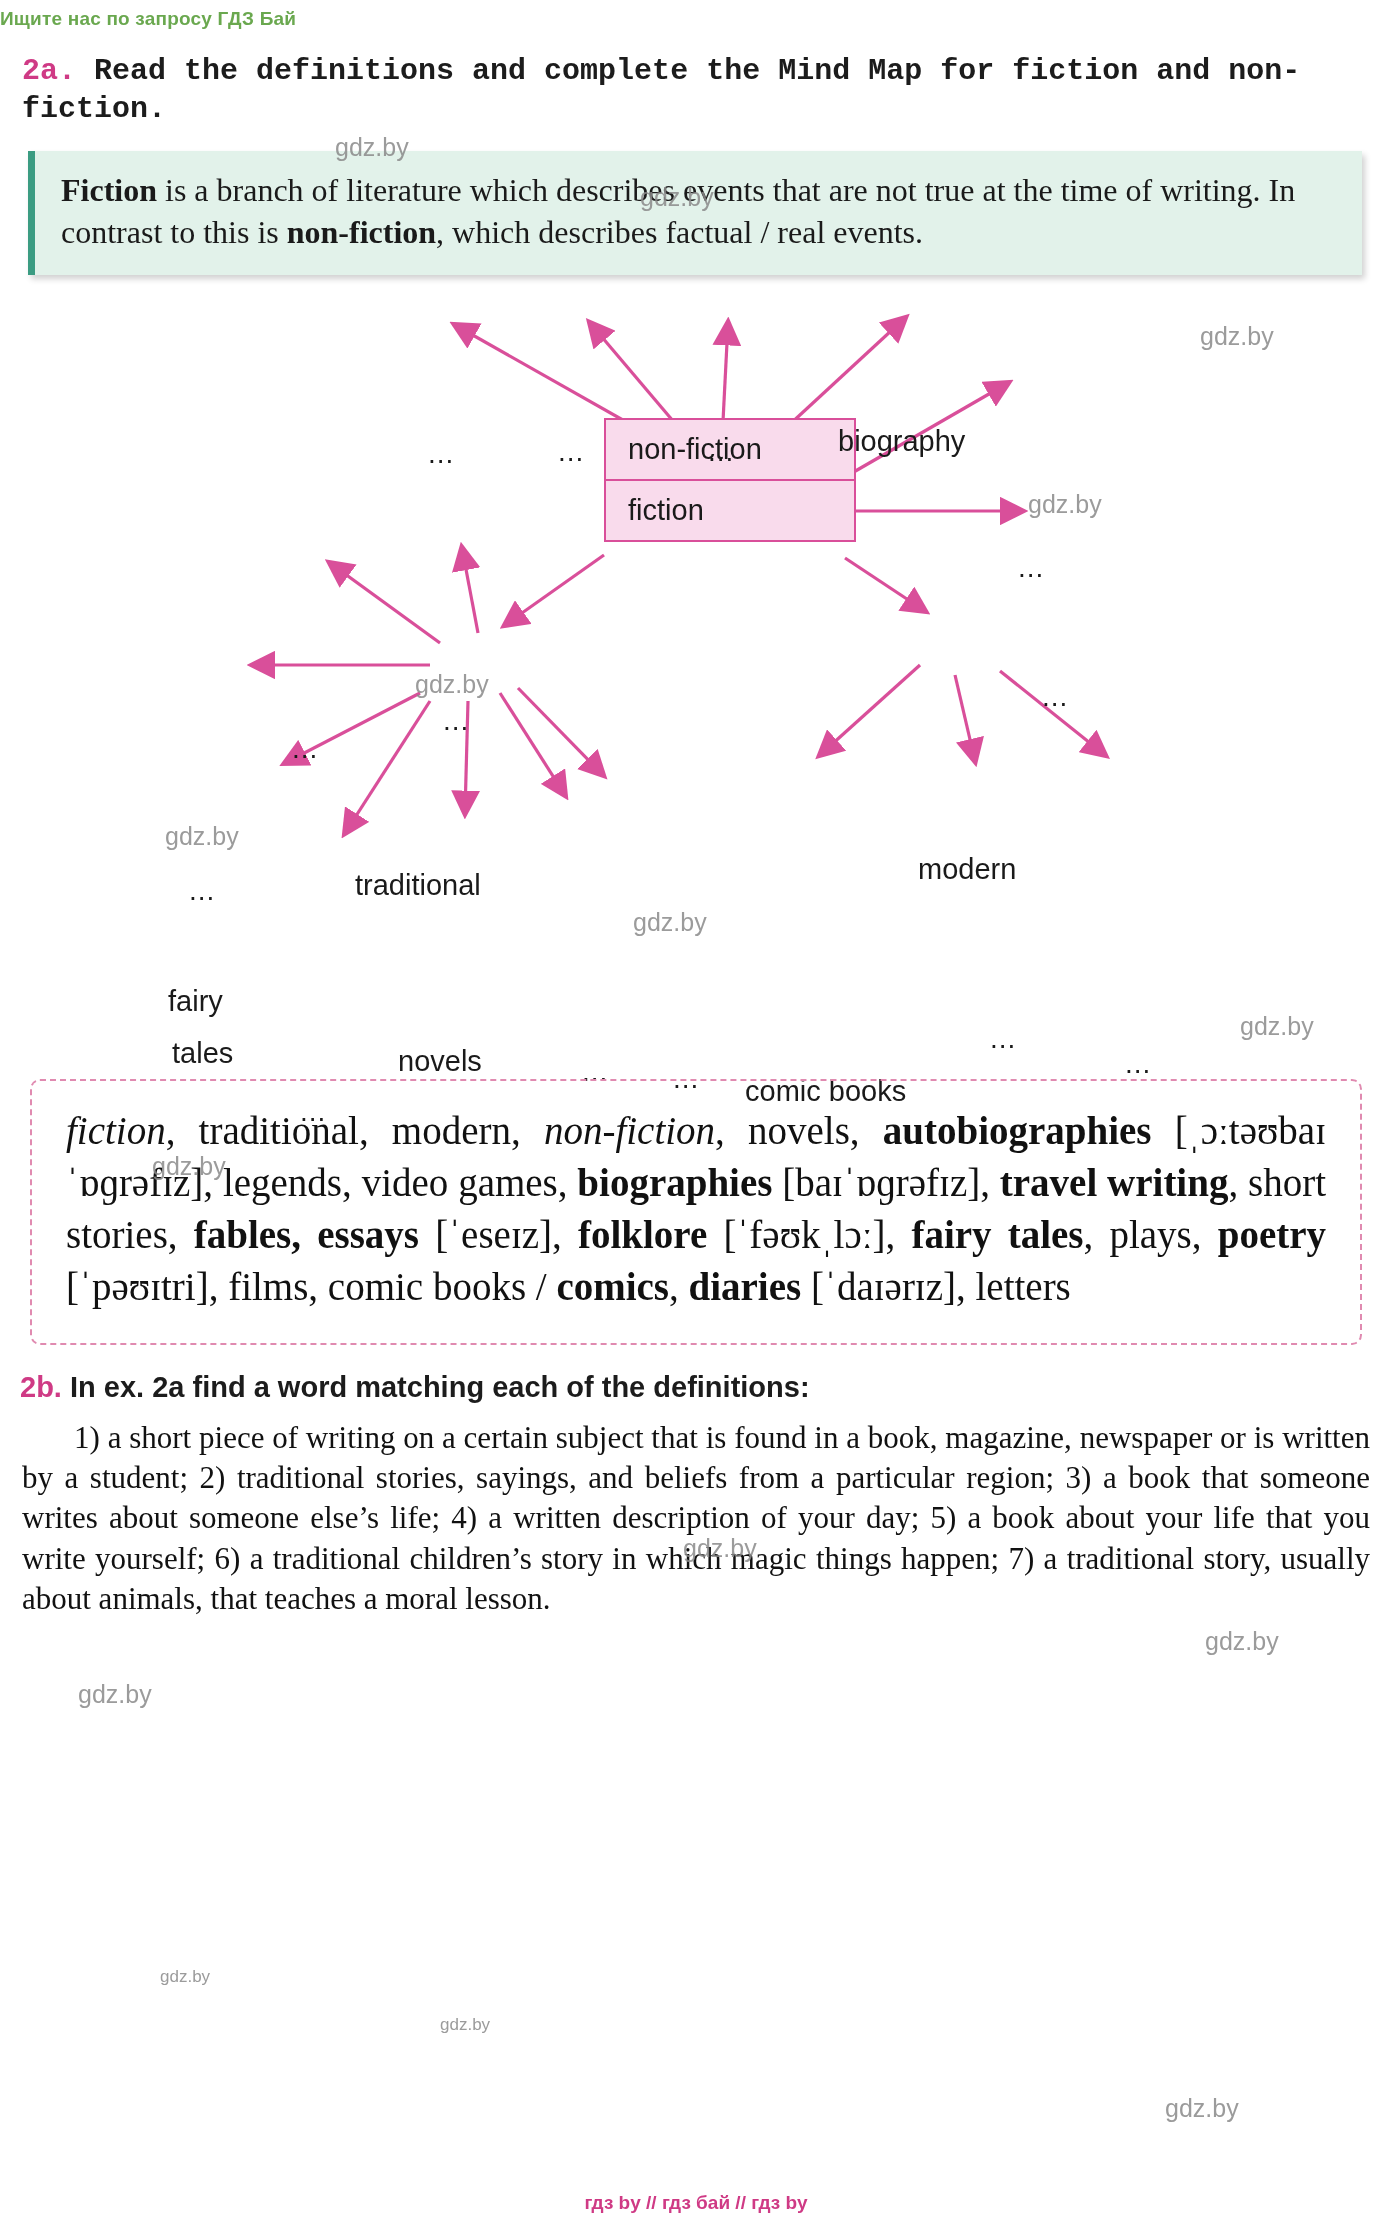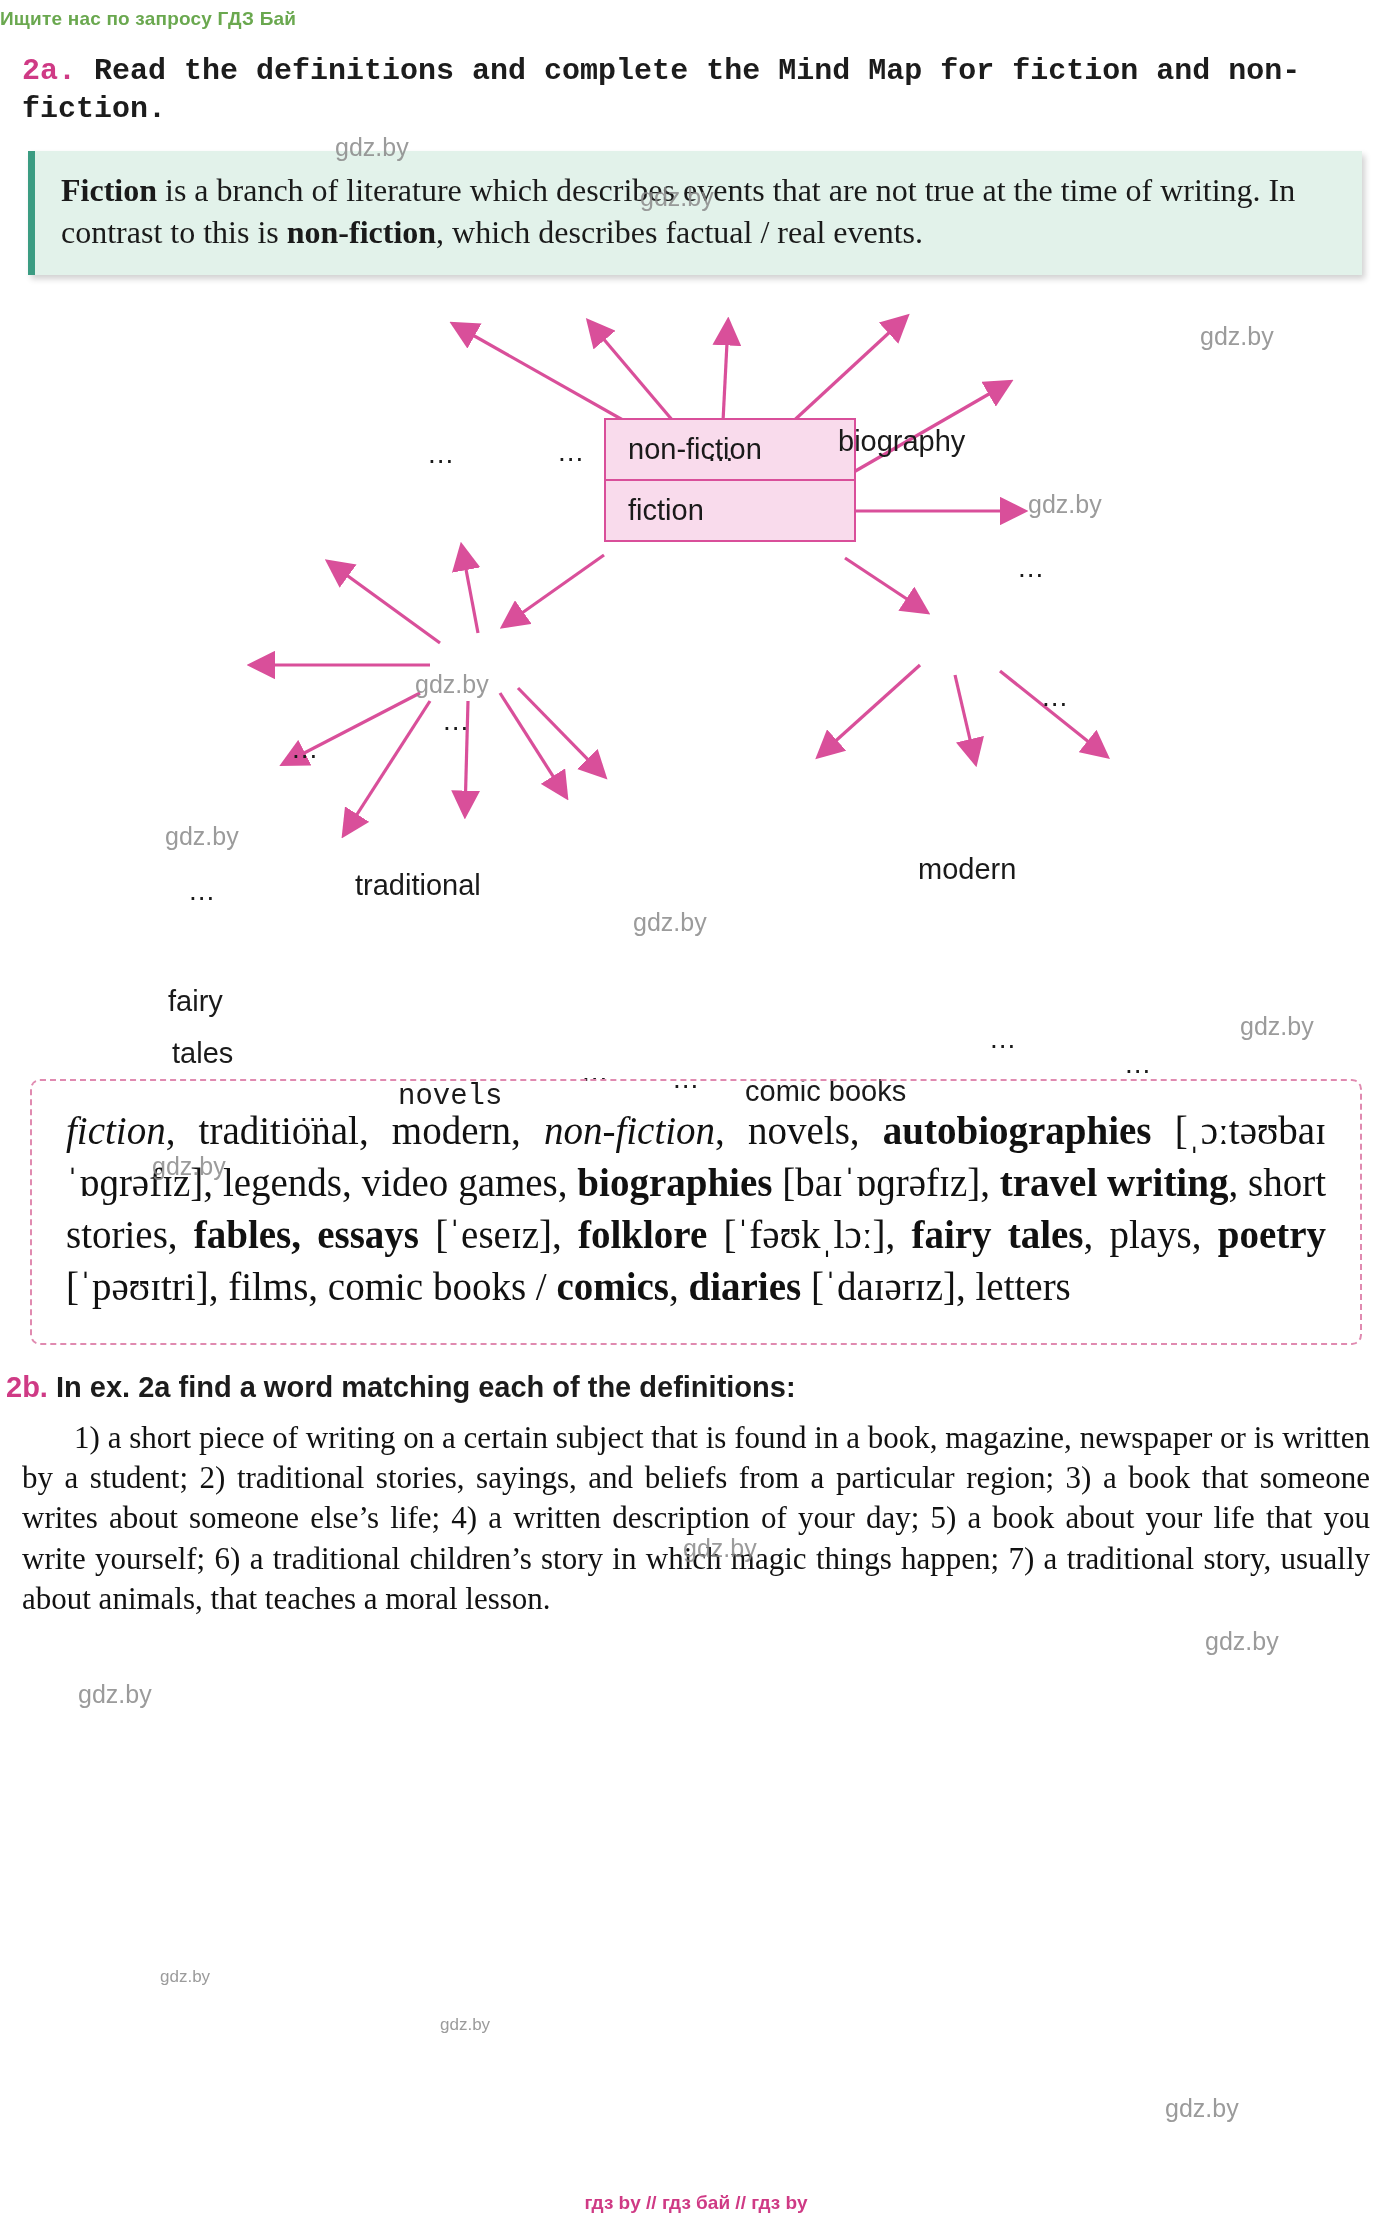--- a/index.html
+++ b/index.html
@@ -90,21 +90,21 @@
     padding: 24px 34px 30px 34px;
     font-size: 39px;
     line-height: 1.33;
     text-align: justify;
     color: #111;
     position: relative;
   }
   .word-bank i { font-style: italic; }
   .word-bank b { font-weight: bold; }
   .task-head2 {
-    margin: 26px 22px 0 6px;
+    margin: 26px 22px 0 20px;
     font-family: "Liberation Sans", sans-serif;
     font-size: 29px;
     font-weight: bold;
     color: #1c1c1c;
   }
   .body-text {
     margin: 14px 22px 0 22px;
     font-size: 31px;
     line-height: 1.30;
     text-align: justify;
@@ -184,21 +184,21 @@
       <div class="node" style="left: 838px; top: 132px;">biography</div>
       <div class="node dots" style="left: 1018px; top: 259px;">...</div>
       <div class="node dots" style="left: 1042px; top: 388px;">...</div>
       <div class="node dots" style="left: 443px; top: 412px;">...</div>
       <div class="node dots" style="left: 292px; top: 440px;">...</div>
       <div class="node dots" style="left: 189px; top: 582px;">...</div>
       <div class="node" style="left: 355px; top: 576px;">traditional</div>
       <div class="node" style="left: 918px; top: 560px;">modern</div>
       <div class="node" style="left: 168px; top: 692px;">fairy</div>
       <div class="node" style="left: 172px; top: 744px;">tales</div>
-      <div class="node" style="left: 398px; top: 787px; font-family: Liberation Mono, monospace;">novels</div>
+      <div class="node" style="left: 398px; top: 752px;">novels</div>
       <div class="node dots" style="left: 300px; top: 803px;">...</div>
       <div class="node dots" style="left: 582px; top: 763px;">...</div>
       <div class="node dots" style="left: 673px; top: 770px;">...</div>
       <div class="node" style="left: 745px; top: 782px;">comic books</div>
       <div class="node dots" style="left: 990px; top: 730px;">...</div>
       <div class="node dots" style="left: 1125px; top: 755px;">...</div>
     </div>
 </div>
 
 <div class="word-bank">

